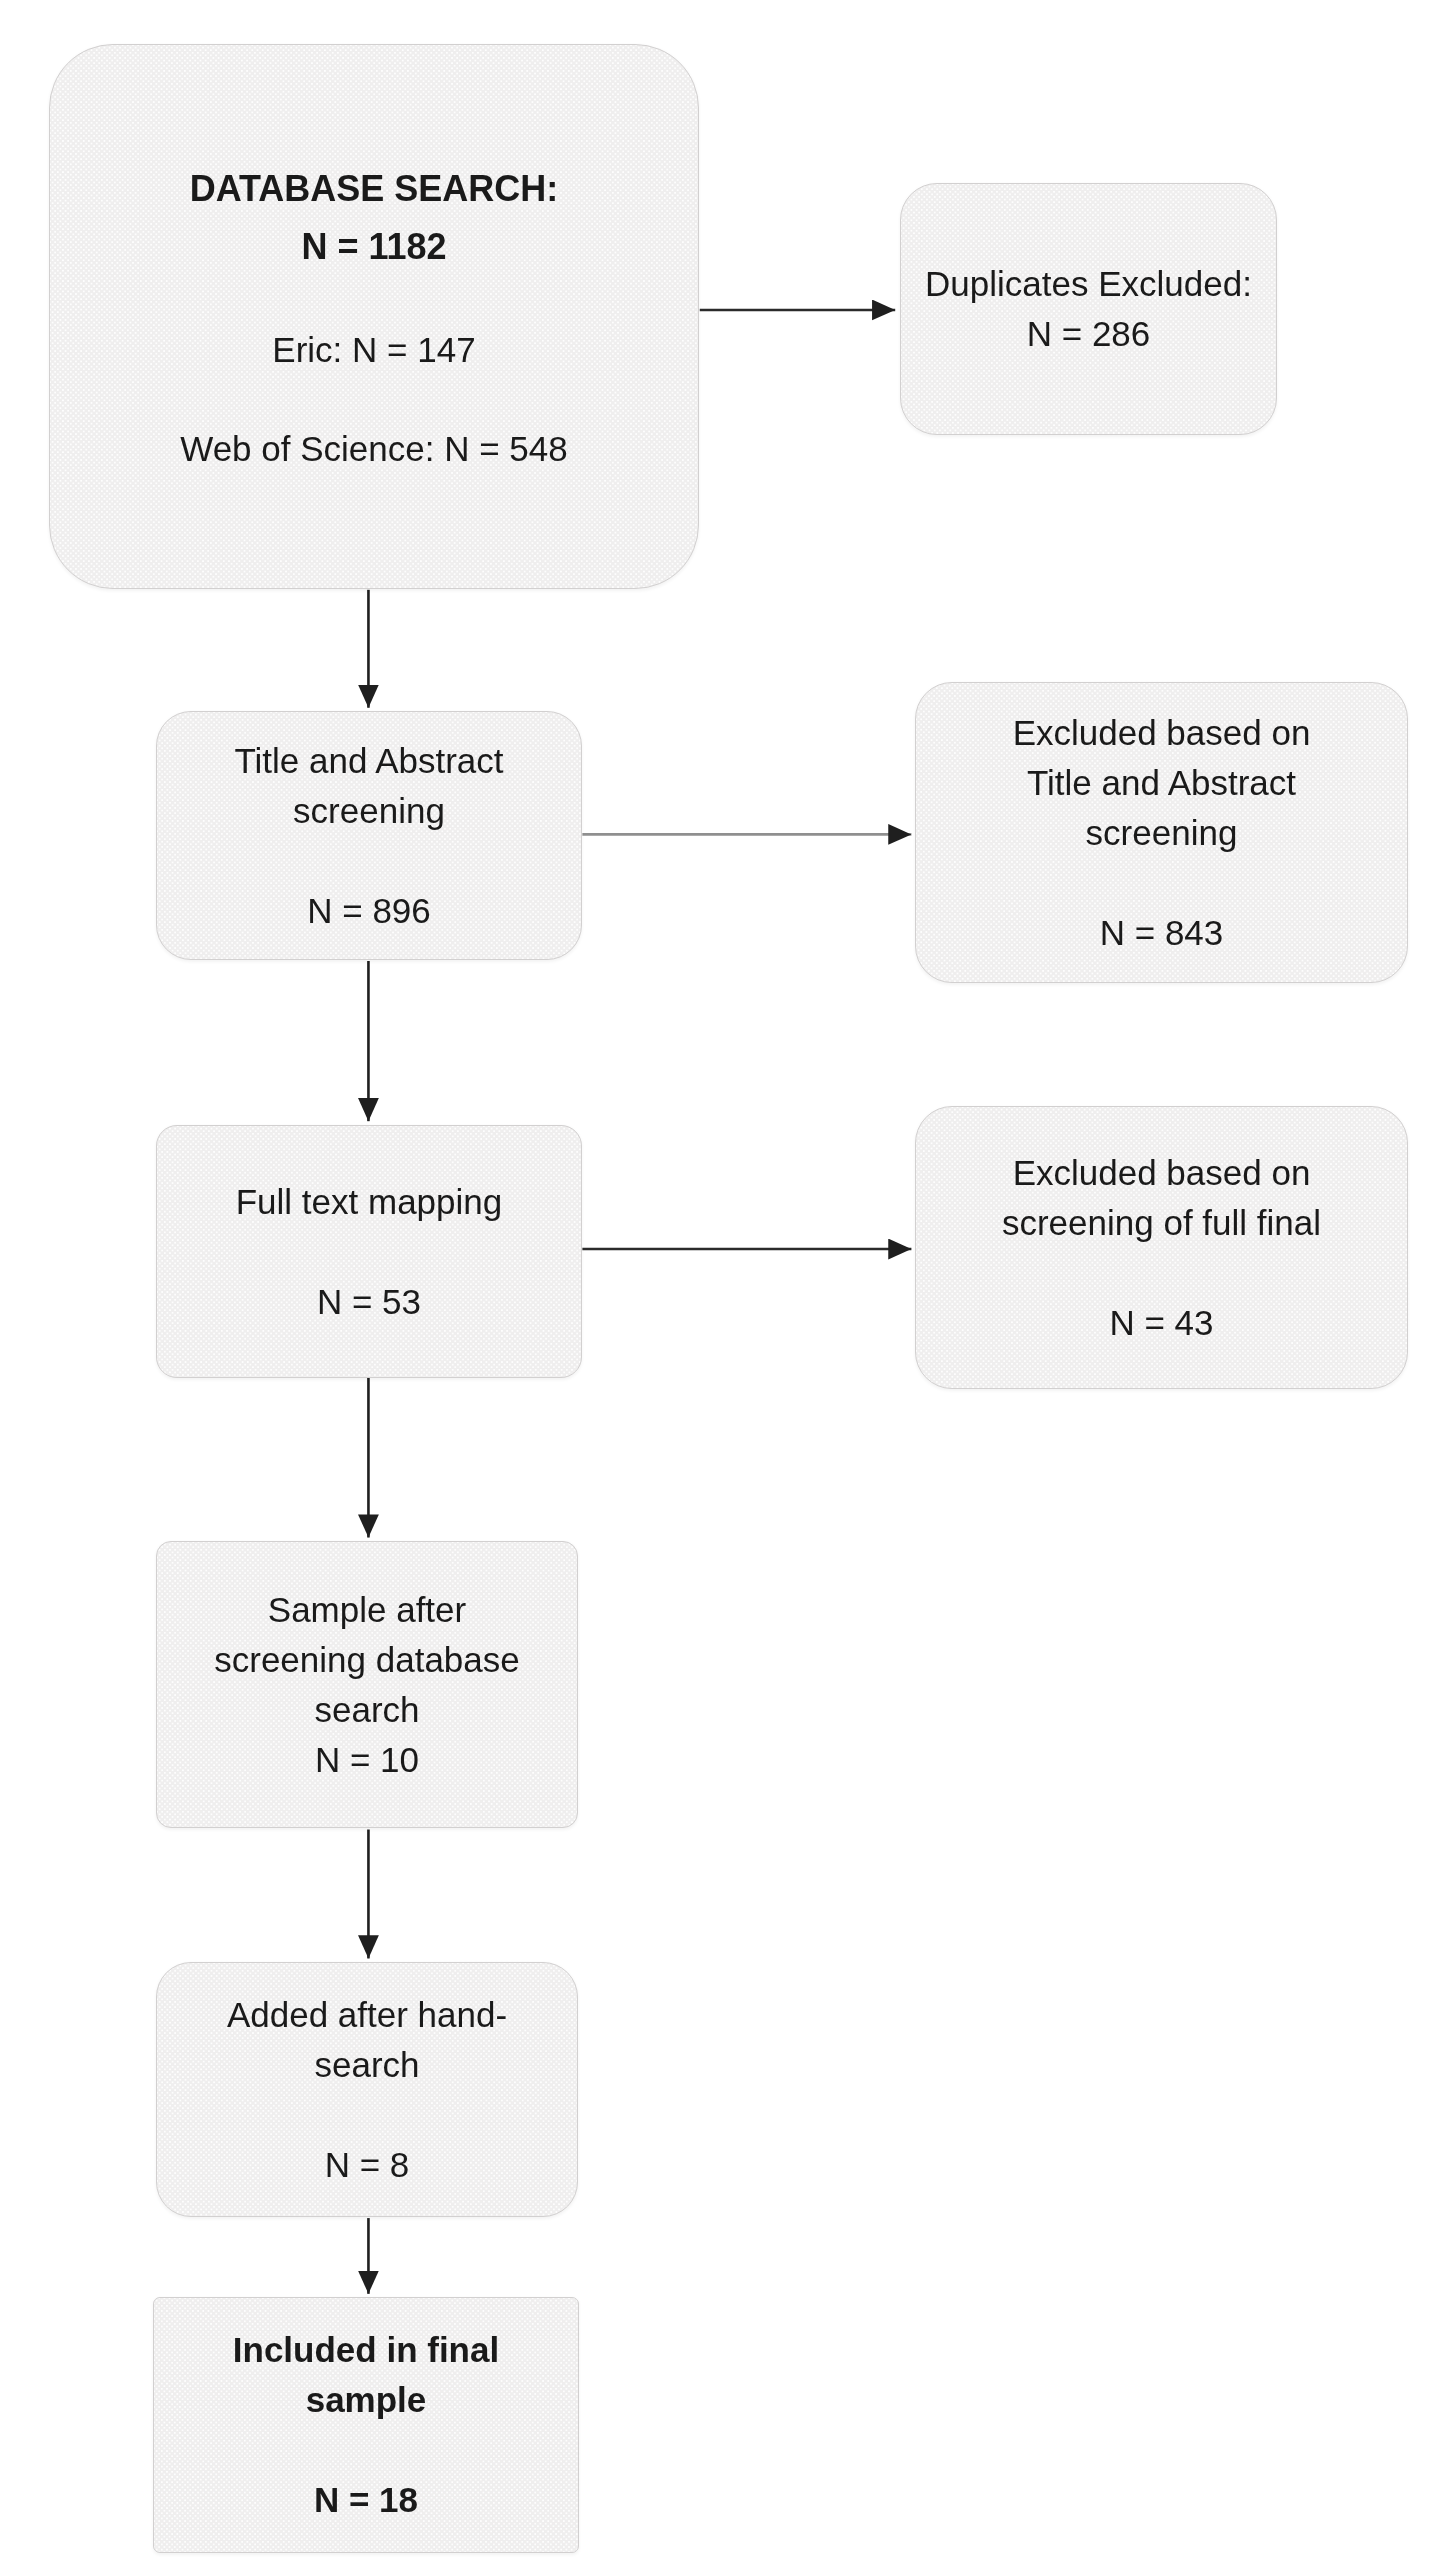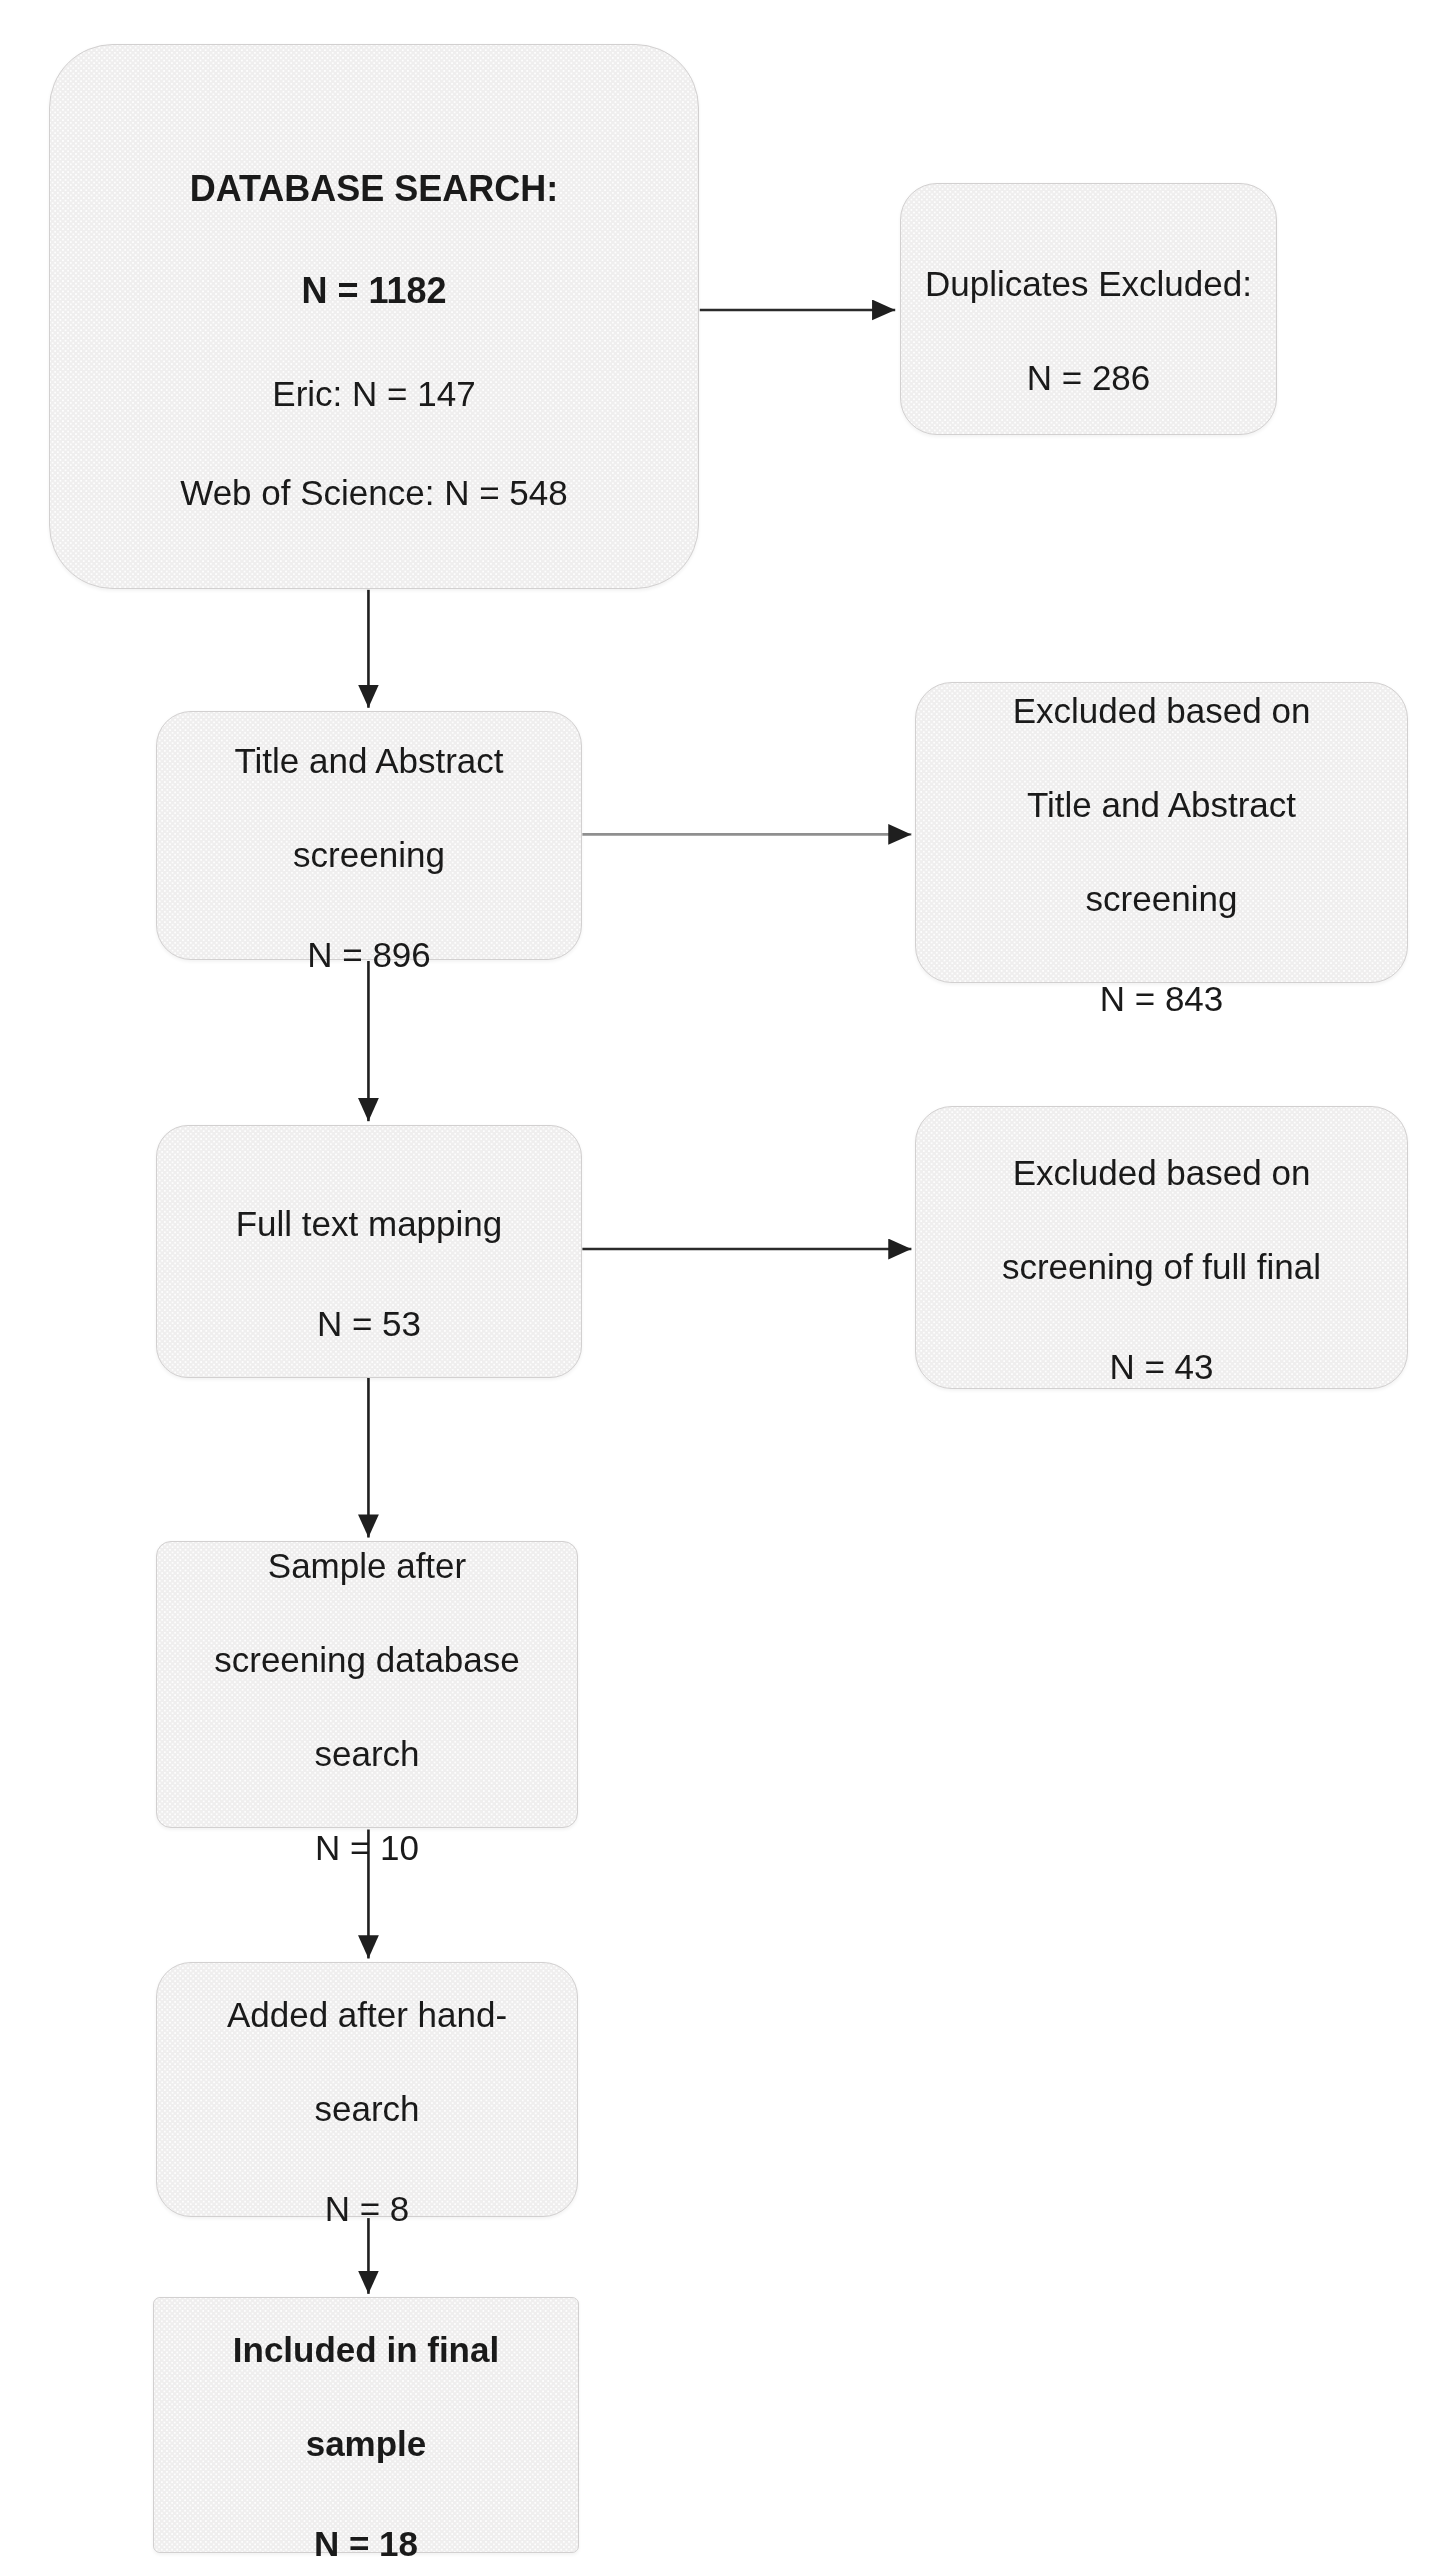--- a/index.html
+++ b/index.html
@@ -23,31 +23,31 @@
     border:1.7px solid #d2d0d0;
     box-shadow:0 1.7px 3.5px rgba(0,0,0,0.05);
     display:flex;
     flex-direction:column;
     align-items:center;
     justify-content:center;
     text-align:center;
     font-size:35px;
     line-height:50px;
   }
-  .line{white-space:nowrap;margin-top:44px;}
+  .line{white-space:nowrap;}
   .bold{font-weight:700;}
   .big{font-size:36px;line-height:58px;}
   .gap-before{margin-top:50px;}
   .item{margin-top:49px;}
 
   .b1{left:49px;  top:44px;   width:650px; height:545px; border-radius:64px;}
   .b2{left:900px;top:183px;  width:377px;  height:252px; border-radius:37px;}
   .b3{left:156px; top:711px; width:426px;  height:249px; border-radius:35px;}
   .b4{left:915px;top:682px; width:493px;  height:301px; border-radius:37px;}
-  .b5{left:156px; top:1125px; width:426px;  height:253px; border-radius:32px;}
+  .b5{left:156px; top:1125px; width:426px;  height:253px; border-radius:21px;}
   .b6{left:915px;top:1106px; width:493px;  height:283px; border-radius:37px;}
   .b7{left:156px; top:1541px; width:422px;  height:287px; border-radius:15px;}
   .b8{left:156px; top:1962px; width:422px;  height:255px; border-radius:35px;}
   .b9{left:153px; top:2297px; width:426px;  height:256px; border-radius:7px;}
 
   #arrows{position:absolute;left:0;top:0;width:1440px;height:2576px;pointer-events:none;}
 </style>
 </head>
 <body>
 

